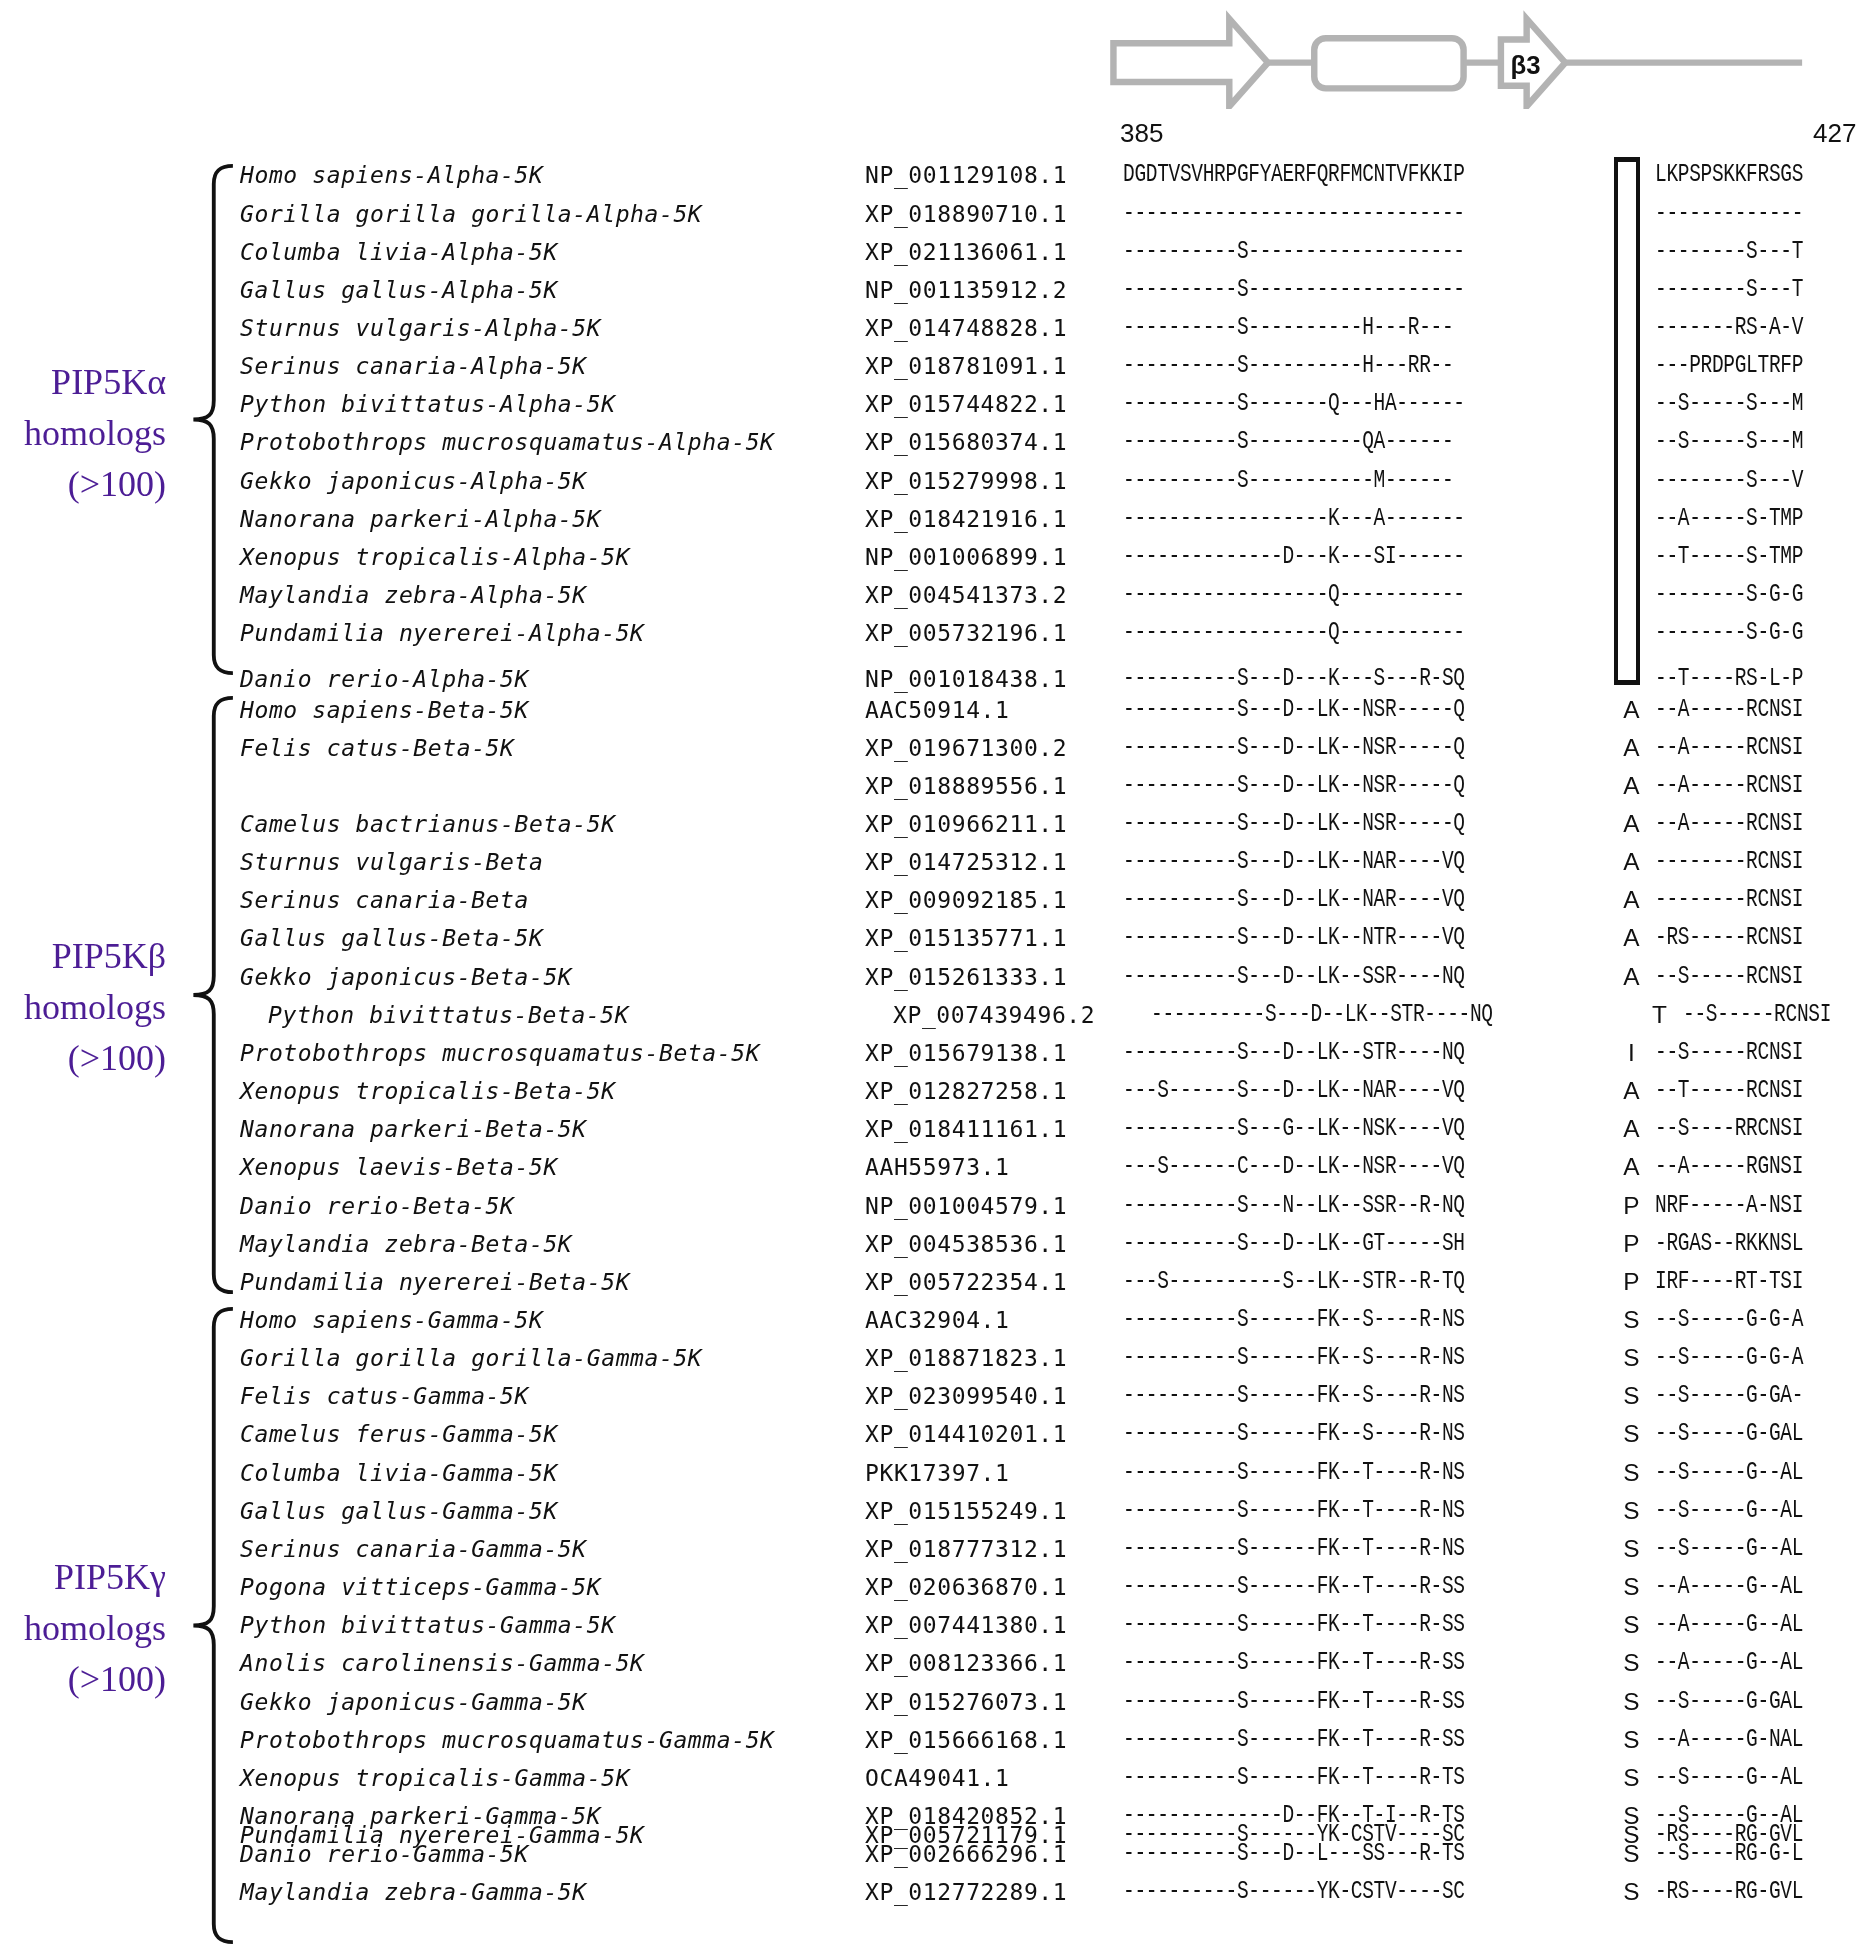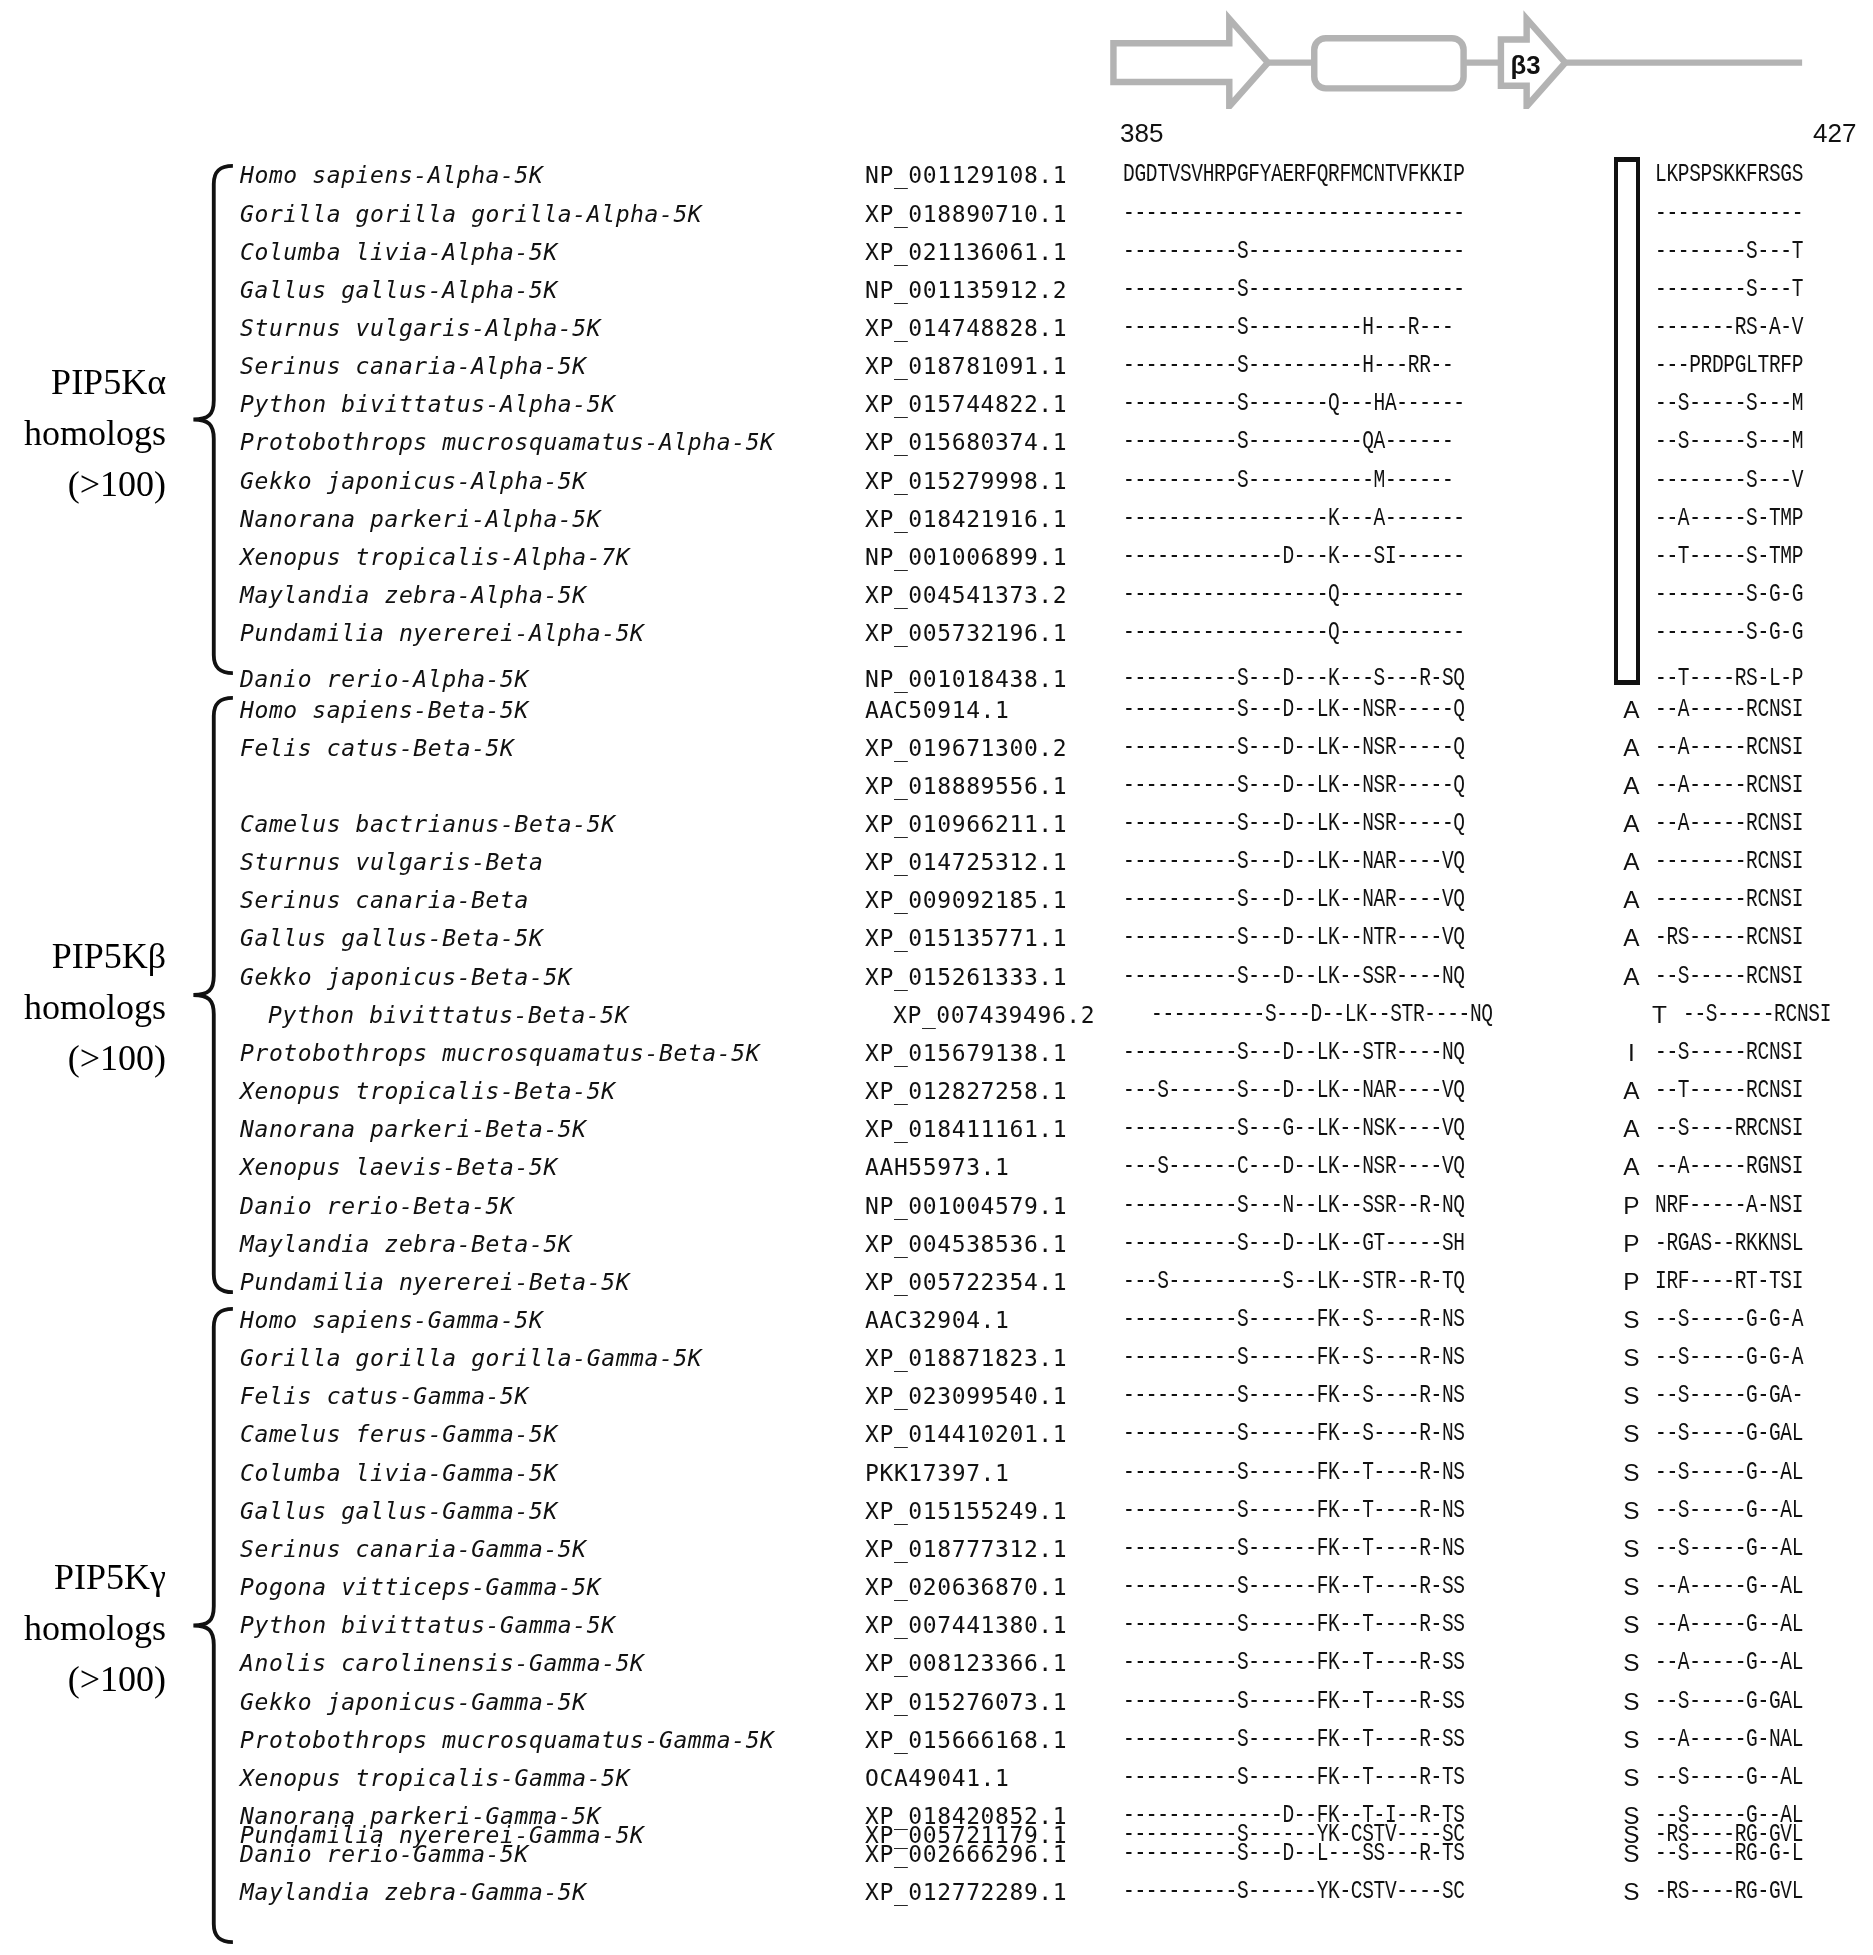--- a/index.html
+++ b/index.html
@@ -5,21 +5,21 @@
   html,body{margin:0;padding:0;background:#ffffff;}
   body{width:1874px;height:1955px;position:relative;overflow:hidden;font-family:"Liberation Sans",sans-serif;color:#111;}
   .topo{position:absolute;left:1107px;top:6.4px;width:708px;height:103px;}
   .posnum{position:absolute;font-family:"Liberation Sans",sans-serif;font-size:26px;color:#111;top:118px;}
   .row{position:absolute;left:0;height:38px;width:1854px;}
   .species{position:absolute;left:240px;font-family:"DejaVu Sans Mono",monospace;font-style:italic;font-size:23px;line-height:38px;white-space:pre;letter-spacing:0.6px;}
   .acc{position:absolute;left:865px;font-family:"DejaVu Sans Mono",monospace;font-size:23px;line-height:38px;white-space:pre;letter-spacing:0.6px;}
   .seqL{position:absolute;left:1123px;font-family:"Liberation Mono",monospace;font-size:25px;line-height:38px;white-space:pre;letter-spacing:-0.4px;transform:scaleX(0.78);transform-origin:left center;}
   .site{position:absolute;left:1620px;width:23px;text-align:center;font-family:"Liberation Sans",sans-serif;font-size:24.4px;line-height:38px;}
   .seqR{position:absolute;left:1655px;font-family:"Liberation Mono",monospace;font-size:25px;line-height:38px;white-space:pre;letter-spacing:-0.4px;transform:scaleX(0.78);transform-origin:left center;}
-  .grouplabel{position:absolute;left:0;width:166px;text-align:right;font-family:"Liberation Serif",serif;font-size:36px;line-height:51px;color:#000000;}
+  .grouplabel{position:absolute;left:0;width:166px;text-align:right;font-family:"Liberation Serif",serif;font-size:36px;line-height:51px;color:#4c1d95;}
   .brace{position:absolute;left:187px;width:51px;}
   .boxmark{position:absolute;left:1614px;top:157px;width:26px;height:528px;border:4.5px solid #111;border-top-width:5.8px;border-bottom-width:5.8px;box-sizing:border-box;}
 </style>
 </head>
 <body>
 
 <svg class="topo" viewBox="0 0 1100 160" xmlns="http://www.w3.org/2000/svg">
   <g fill="none" stroke="#b3b3b3" stroke-width="10" stroke-linejoin="miter">
 
     <path d="M10,58 L190,58 L190,20 L250,88 L190,156 L190,118 L10,118 Z"></path>
@@ -130,21 +130,21 @@
       <span class="seqR">--------S---V</span>
     </div>
     <div class="row" style="top: 500px;">
       <span class="species">Nanorana parkeri-Alpha-5K</span>
       <span class="acc">XP_018421916.1</span>
       <span class="seqL">------------------K---A-------</span>
       <span class="site"></span>
       <span class="seqR">--A-----S-TMP</span>
     </div>
     <div class="row" style="top: 538px;">
-      <span class="species">Xenopus tropicalis-Alpha-7K</span>
+      <span class="species">Xenopus tropicalis-Alpha-5K</span>
       <span class="acc">NP_001006899.1</span>
       <span class="seqL">--------------D---K---SI------</span>
       <span class="site"></span>
       <span class="seqR">--T-----S-TMP</span>
     </div>
     <div class="row" style="top: 576px;">
       <span class="species">Maylandia zebra-Alpha-5K</span>
       <span class="acc">XP_004541373.2</span>
       <span class="seqL">------------------Q-----------</span>
       <span class="site"></span>

